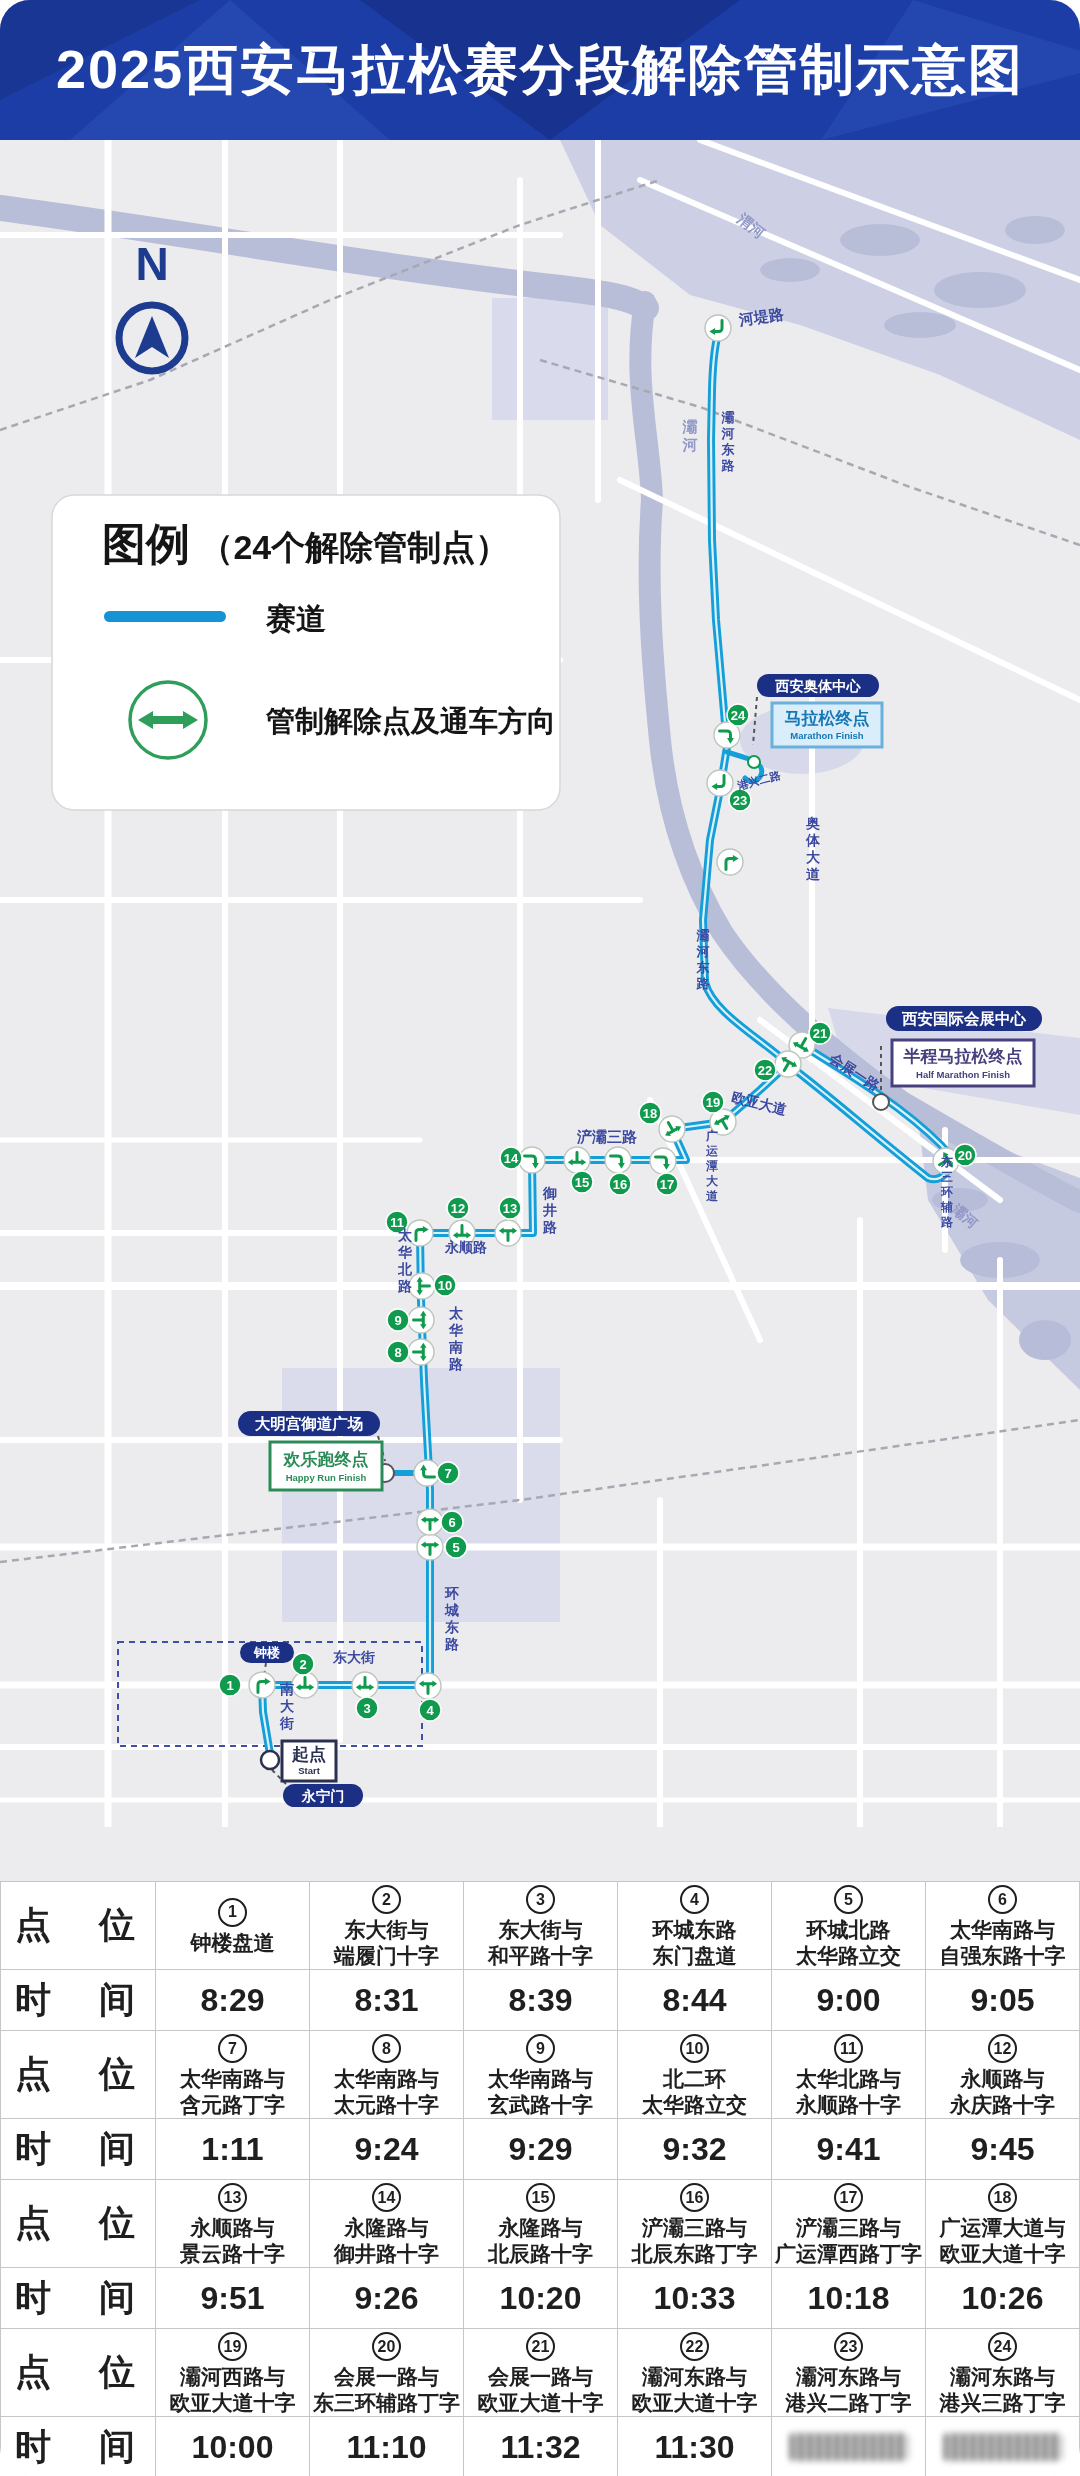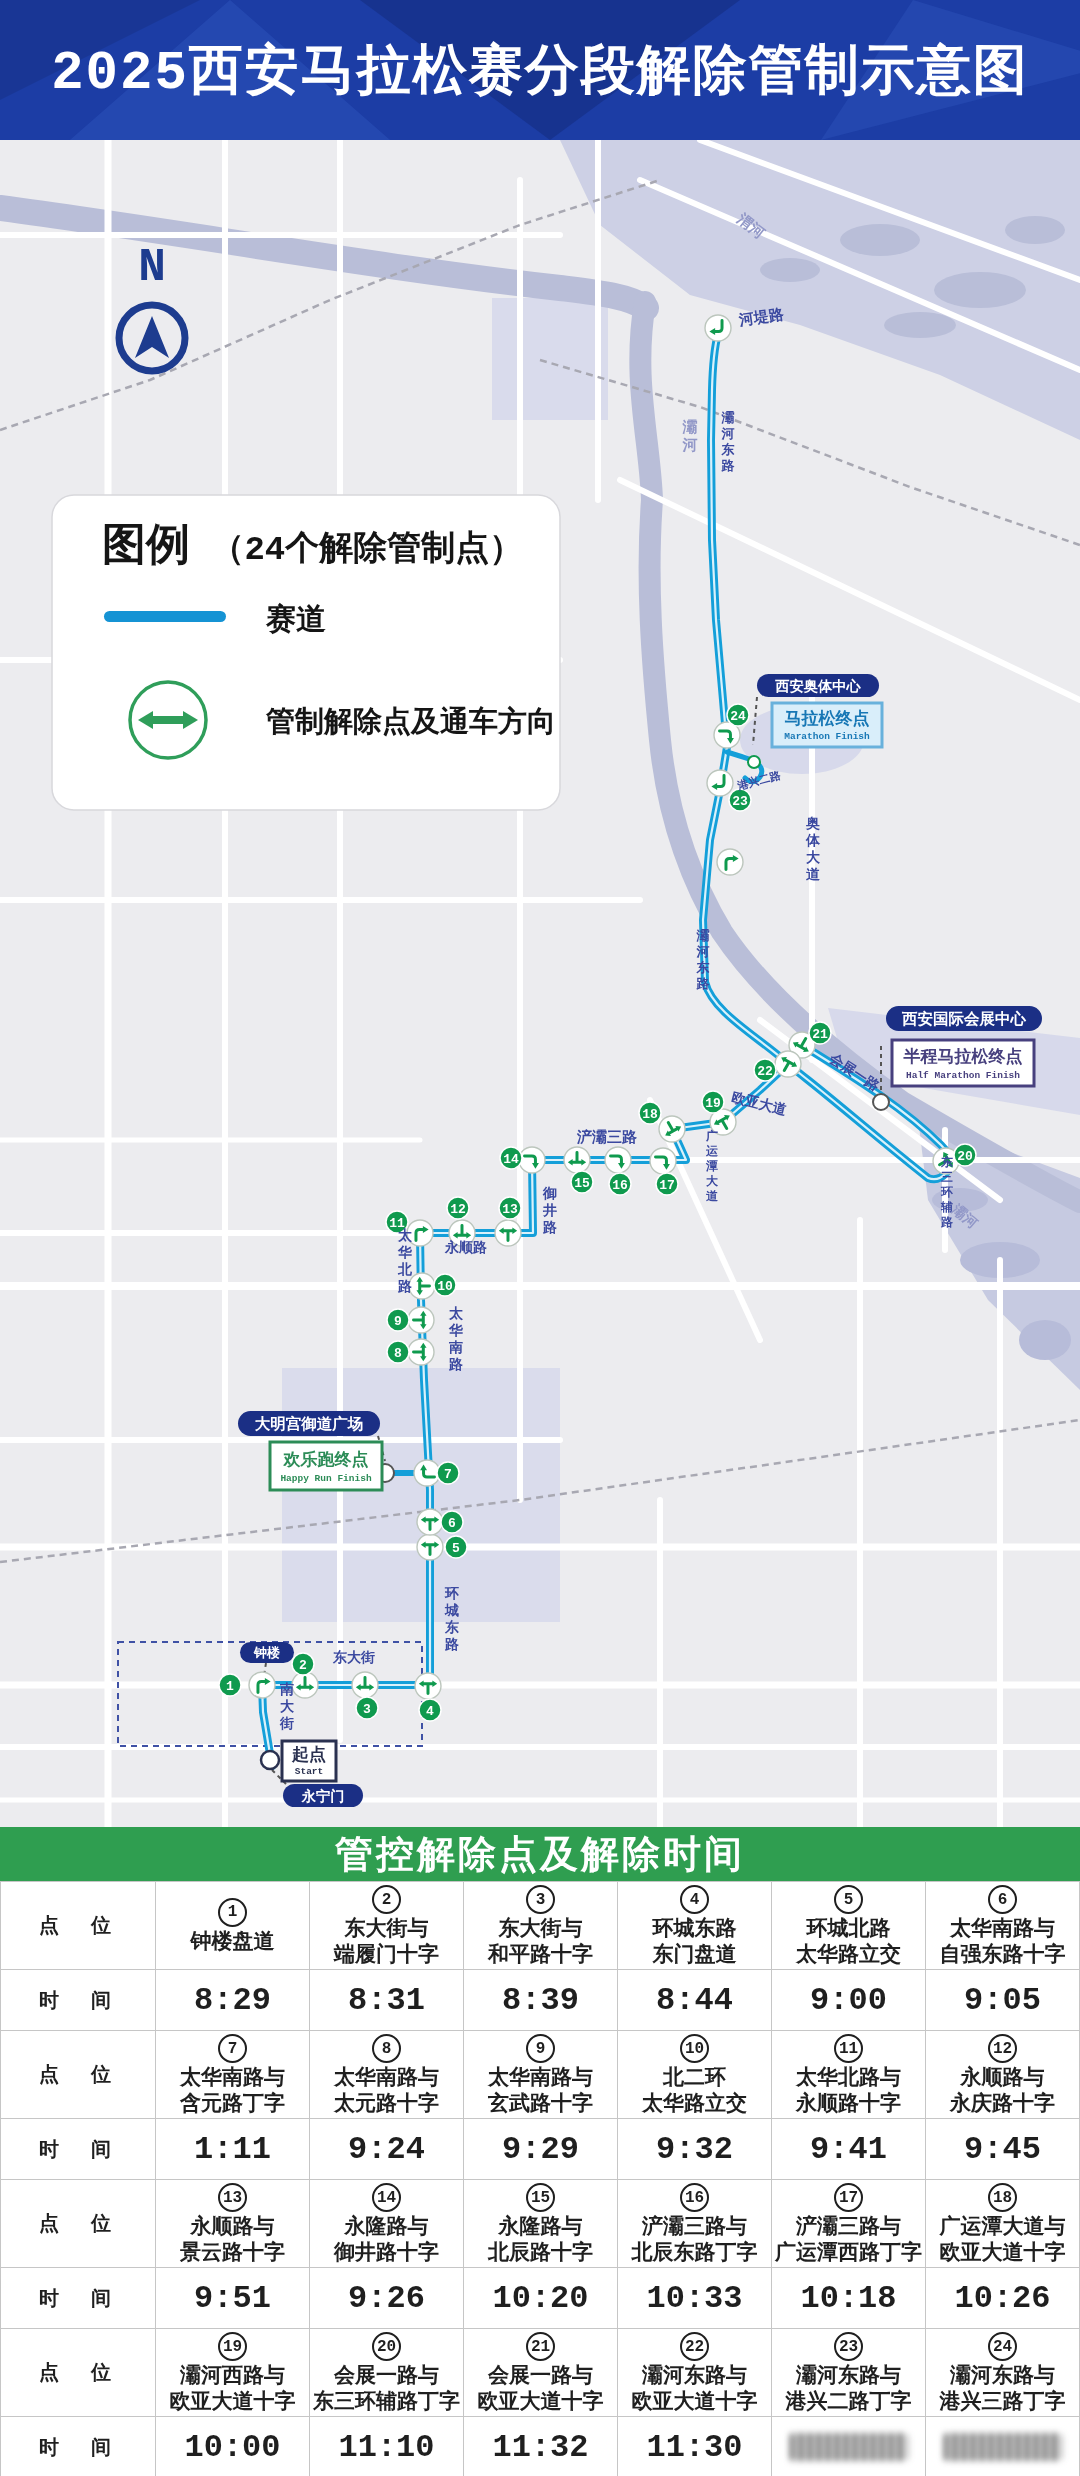--- a/index.html
+++ b/index.html
@@ -1,37 +1,37 @@
 <!DOCTYPE html>
 <html><head>
 <meta charset="utf-8">
 <style>
   html,body{margin:0;padding:0;background:#fff;}
   .page{position:relative;width:1080px;height:2476px;overflow:hidden;background:#ececef;
-        font-family:Liberation Mono, monospace;}
+        font-family:Liberation Sans, sans-serif;border-radius:30px;}
   
   .hdr{position:absolute;left:0;top:0;width:1080px;height:140px;background:#1c3da5;overflow:hidden;}
   .chv{position:absolute;top:0;bottom:0;}
   .c1{left:70px;width:320px;background:#2b52ba;clip-path:polygon(50% 0,100% 100%,0 100%);opacity:.55;}
   .c2{left:360px;width:380px;background:#152f86;clip-path:polygon(0 0,100% 0,50% 100%);opacity:.7;}
   .c3{right:-40px;width:460px;background:#2b52ba;clip-path:polygon(55% 0,100% 45%,35% 100%);opacity:.5;}
   .c4{left:-80px;width:280px;background:#152f86;clip-path:polygon(0 0,100% 0,0 100%);opacity:.5;}
   .hdr h1{position:absolute;left:0;right:0;top:0;bottom:0;display:flex;align-items:center;justify-content:center;
         margin:0;color:#fff;font-size:54px;font-weight:900;letter-spacing:2px;}
   
   .mapwrap{position:absolute;left:0;top:140px;width:1080px;height:1687px;}
   
   .tblbar{position:absolute;left:0;top:1827px;width:1080px;height:54px;background:#2f9e50;color:#fff;
         display:flex;align-items:center;justify-content:center;font-size:38px;font-weight:800;letter-spacing:3px;}
   .tbl{position:absolute;left:0;top:1881px;width:1080px;border-collapse:collapse;table-layout:fixed;background:#fff;}
   .tbl td{border:1px solid #c6c6c6;text-align:center;vertical-align:middle;background:#fff;padding:0;color:#1f1f1f;}
   .tbl col.lblcol{width:155px;}
   .rowpt td{height:87px;}
   .rowtm td{height:60px;margin-left:20px;}
-  .lbl{font-size:20px;font-weight:800;letter-spacing:6px;}
+  .lbl{font-size:36px;font-weight:800;letter-spacing:6px;}
   .nocirc{display:inline-flex;width:25px;height:25px;border:2px solid #1f1f1f;border-radius:50%;
         align-items:center;justify-content:center;font-size:16px;font-weight:700;margin:2px 0 3px 0;line-height:1;}
   .nm{font-size:21px;font-weight:800;line-height:1.2;white-space:pre-line;}
   .tval{font-size:32px;font-weight:800;}
   .smear{width:118px;height:28px;margin:0 auto;border-radius:4px;
         background:repeating-linear-gradient(90deg,rgba(45,45,45,.8) 0 4px,rgba(45,45,45,.12) 4px 9px);
         filter:blur(3px);}
 </style>
 </head>
 <body>
@@ -270,21 +270,20 @@
         <rect x="104" y="471" width="122" height="11" rx="5.5" fill="#1593d4"></rect>
         <text x="266" y="489" font-size="30" font-weight="800" fill="#151515">赛道</text>
         <circle cx="168" cy="580" r="38" fill="#fff" stroke="#2f9e5a" stroke-width="3.5"></circle>
         <path d="M150,580 H186" stroke="#2f9e5a" stroke-width="8" stroke-linecap="round" fill="none"></path>
         <polygon points="138,580 153,571 153,589" fill="#2f9e5a"></polygon>
         <polygon points="198,580 183,571 183,589" fill="#2f9e5a"></polygon>
         <text x="266" y="591" font-size="29" font-weight="800" fill="#151515">管制解除点及通车方向</text>
       </svg>
   </div>
 
-  <div class="tblbar">管控解除点及解除时间</div>
   <table class="tbl" id="timetable">
     <colgroup>
         <col class="lblcol">
         <col>
         <col>
         <col>
         <col>
         <col>
         <col>
       </colgroup>

